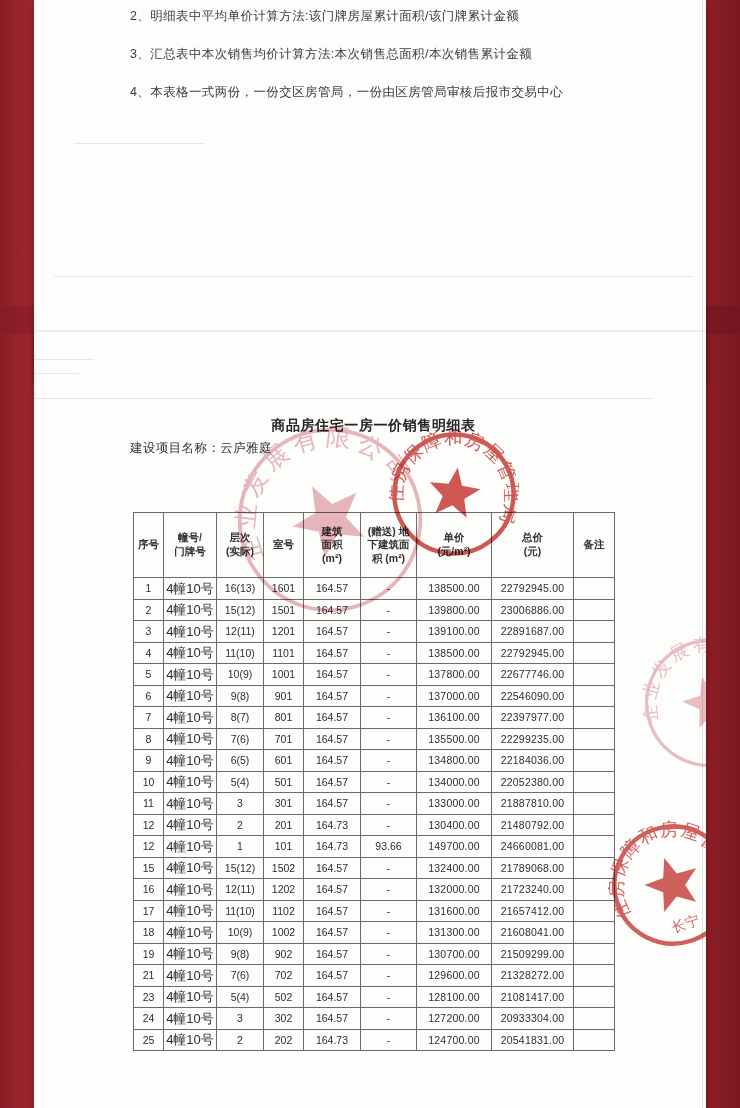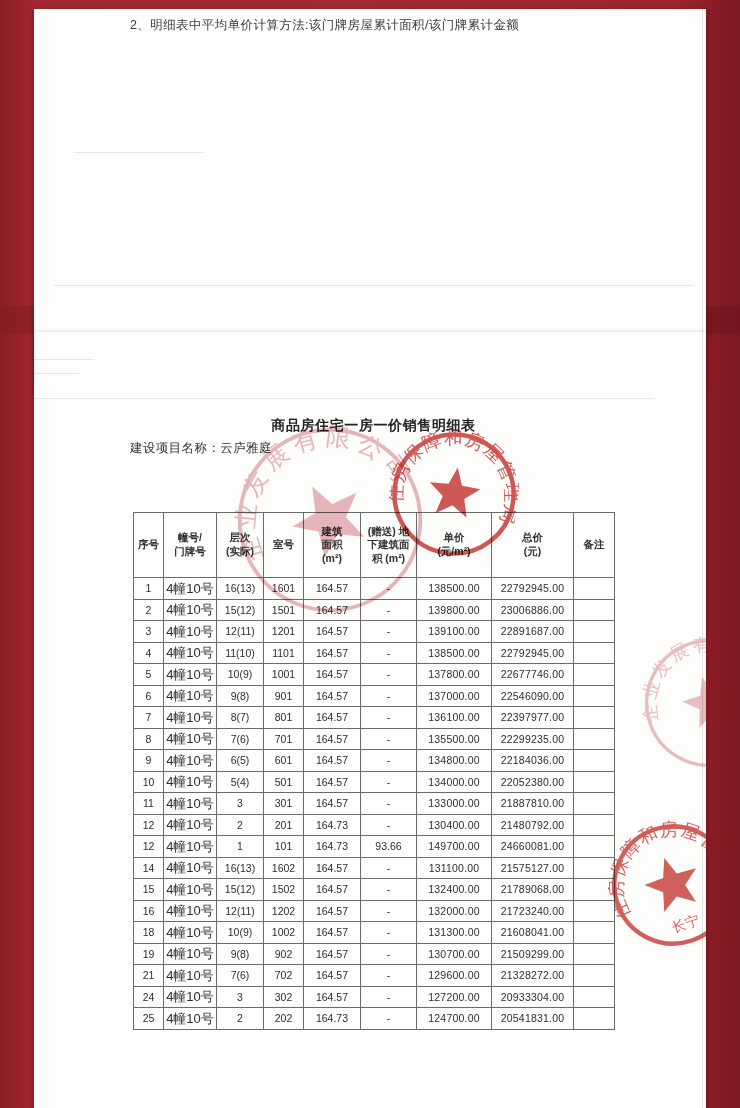--- a/index.html
+++ b/index.html
@@ -8,21 +8,21 @@
     font-family:"Liberation Sans","DejaVu Sans",sans-serif;
     background:#9b212b;
   }
   .screen{position:relative;width:740px;height:1108px;overflow:hidden;
     background:linear-gradient(90deg,#8c1d26 0%,#a22731 5%,#a32833 50%,#9c222c 92%,#7a1820 100%);}
   
   .band{position:absolute;left:0;top:306px;width:740px;height:28px;
     background:linear-gradient(90deg,#871c25 0%,#b53440 28%,#a52a35 55%,#8f2029 80%,#731620 100%);}
   .page{position:absolute;left:34px;width:672px;background:#fdfdfc;overflow:hidden;
     box-shadow:0 2px 5px rgba(50,0,5,.45);}
-  .page-notes{top:9px;height:382px;}
+  .page-notes{top:0;height:382px;}
   .page-table{top:332px;height:1000px;}
   .fold-line{position:absolute;top:0;right:3px;width:1px;height:100%;background:rgba(0,0,0,.10);}
   .scanline{position:absolute;height:1px;background:rgba(90,90,100,.14);}
 
   
   .note-line{position:absolute;left:96px;width:500px;font-size:12.5px;line-height:17px;
     color:#3a3a3a;letter-spacing:.4px;}
 
   
   .doc-title{position:absolute;left:99px;top:85px;width:481px;text-align:center;
@@ -51,20 +51,22 @@
   .stamp-d{left:576px;top:490px;width:126px;height:126px;color:#c5342f;opacity:.78;transform:rotate(-18deg);}
 </style>
 </head>
 <body>
 
 <div class="screen">
   <div class="band"></div>
 
   <div class="page page-notes">
     <div class="note-line" style="top:8px">2、明细表中平均单价计算方法:该门牌房屋累计面积/该门牌累计金额</div>
+    <div class="note-line" style="top:46px">3、汇总表中本次销售均价计算方法:本次销售总面积/本次销售累计金额</div>
+    <div class="note-line" style="top:84px">4、本表格一式两份，一份交区房管局，一份由区房管局审核后报市交易中心</div>
     <div class="scanline" style="left:40px;top:143px;width:130px"></div>
     <div class="scanline" style="left:20px;top:276px;width:640px"></div>
     <div class="fold-line"></div>
   </div>
 
   <div class="page page-table">
     <div class="scanline" style="left:0;top:27px;width:60px"></div>
     <div class="scanline" style="left:0;top:41px;width:45px"></div>
     <div class="scanline" style="left:0;top:66px;width:620px"></div>
 
@@ -244,31 +246,20 @@
             <td>4幢10号</td>
             <td>1</td>
             <td>101</td>
             <td>164.73</td>
             <td>93.66</td>
             <td>149700.00</td>
             <td>24660081.00</td>
             <td></td>
           </tr>
           <tr>
-            <td>14</td>
-            <td>4幢10号</td>
-            <td>16(13)</td>
-            <td>1602</td>
-            <td>164.57</td>
-            <td>-</td>
-            <td>131100.00</td>
-            <td>21575127.00</td>
-            <td></td>
-          </tr>
-          <tr>
             <td>15</td>
             <td>4幢10号</td>
             <td>15(12)</td>
             <td>1502</td>
             <td>164.57</td>
             <td>-</td>
             <td>132400.00</td>
             <td>21789068.00</td>
             <td></td>
           </tr>
@@ -277,20 +268,31 @@
             <td>4幢10号</td>
             <td>12(11)</td>
             <td>1202</td>
             <td>164.57</td>
             <td>-</td>
             <td>132000.00</td>
             <td>21723240.00</td>
             <td></td>
           </tr>
           <tr>
+            <td>17</td>
+            <td>4幢10号</td>
+            <td>11(10)</td>
+            <td>1102</td>
+            <td>164.57</td>
+            <td>-</td>
+            <td>131600.00</td>
+            <td>21657412.00</td>
+            <td></td>
+          </tr>
+          <tr>
             <td>18</td>
             <td>4幢10号</td>
             <td>10(9)</td>
             <td>1002</td>
             <td>164.57</td>
             <td>-</td>
             <td>131300.00</td>
             <td>21608041.00</td>
             <td></td>
           </tr>
@@ -307,20 +309,31 @@
           </tr>
           <tr>
             <td>21</td>
             <td>4幢10号</td>
             <td>7(6)</td>
             <td>702</td>
             <td>164.57</td>
             <td>-</td>
             <td>129600.00</td>
             <td>21328272.00</td>
+            <td></td>
+          </tr>
+          <tr>
+            <td>23</td>
+            <td>4幢10号</td>
+            <td>5(4)</td>
+            <td>502</td>
+            <td>164.57</td>
+            <td>-</td>
+            <td>128100.00</td>
+            <td>21081417.00</td>
             <td></td>
           </tr>
           <tr>
             <td>24</td>
             <td>4幢10号</td>
             <td>3</td>
             <td>302</td>
             <td>164.57</td>
             <td>-</td>
             <td>127200.00</td>

